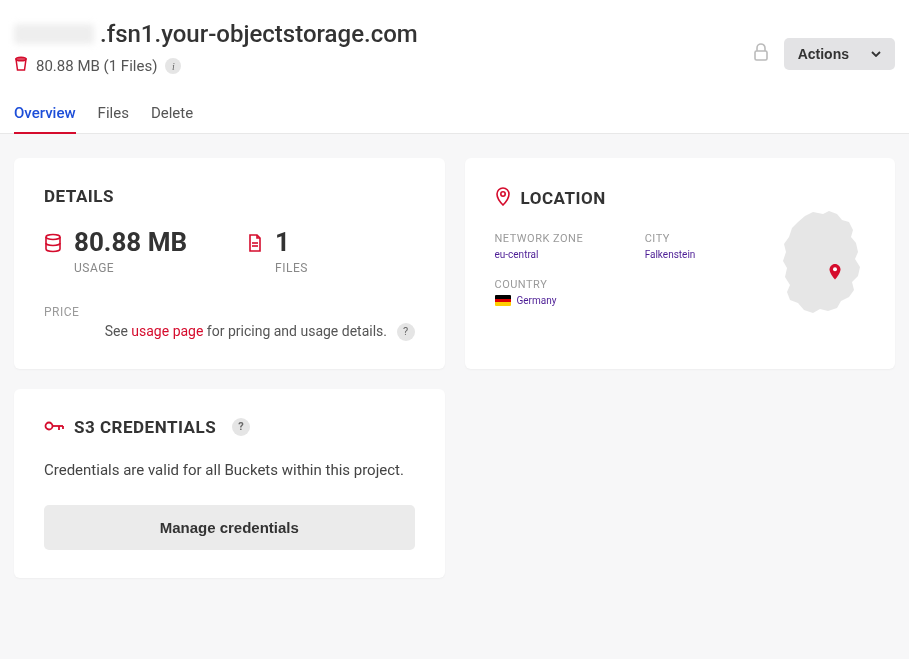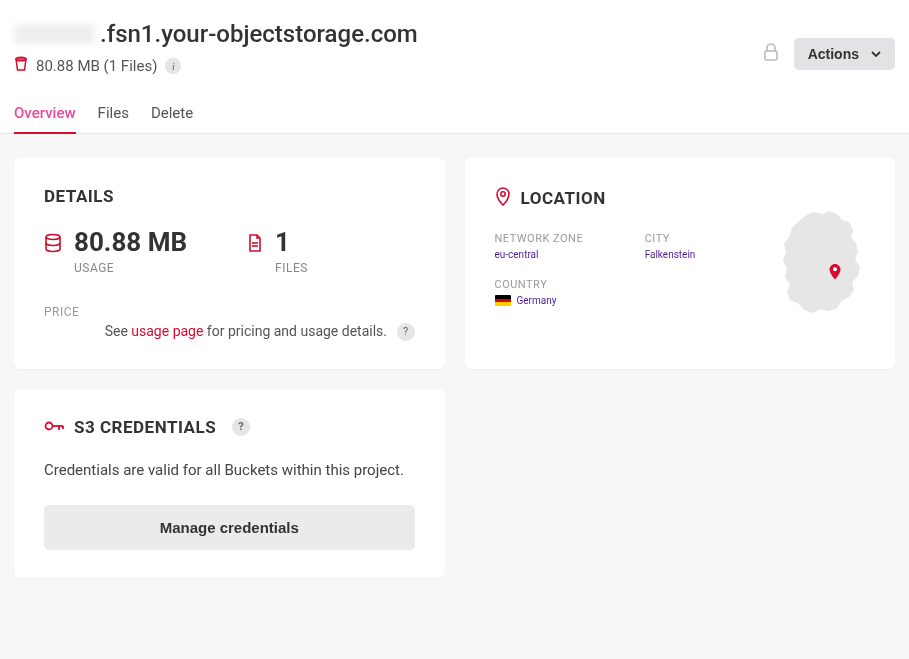--- a/index.html
+++ b/index.html
@@ -70,36 +70,36 @@
       background: #e3e3e5;
       border: none;
       padding: 8px 14px;
       border-radius: 5px;
       font-size: 14px;
       font-weight: 600;
       color: #333;
       cursor: pointer;
       display: flex;
       align-items: center;
-      gap: 12px;
+      gap: 22px;
     }
     .tabs {
       display: flex;
       gap: 22px;
     }
     .tab {
       padding: 10px 0;
       font-size: 15px;
       color: #555;
       cursor: pointer;
       border-bottom: 2px solid transparent;
       margin-bottom: -1px;
     }
     .tab.active {
-      color: #ec4899;
+      color: #1d4ed8;
       border-bottom-color: #d50c2d;
       font-weight: 500;
     }
     .content {
       padding: 24px 14px;
       display: grid;
       grid-template-columns: 1fr 1fr;
       gap: 20px;
     }
     .card {

